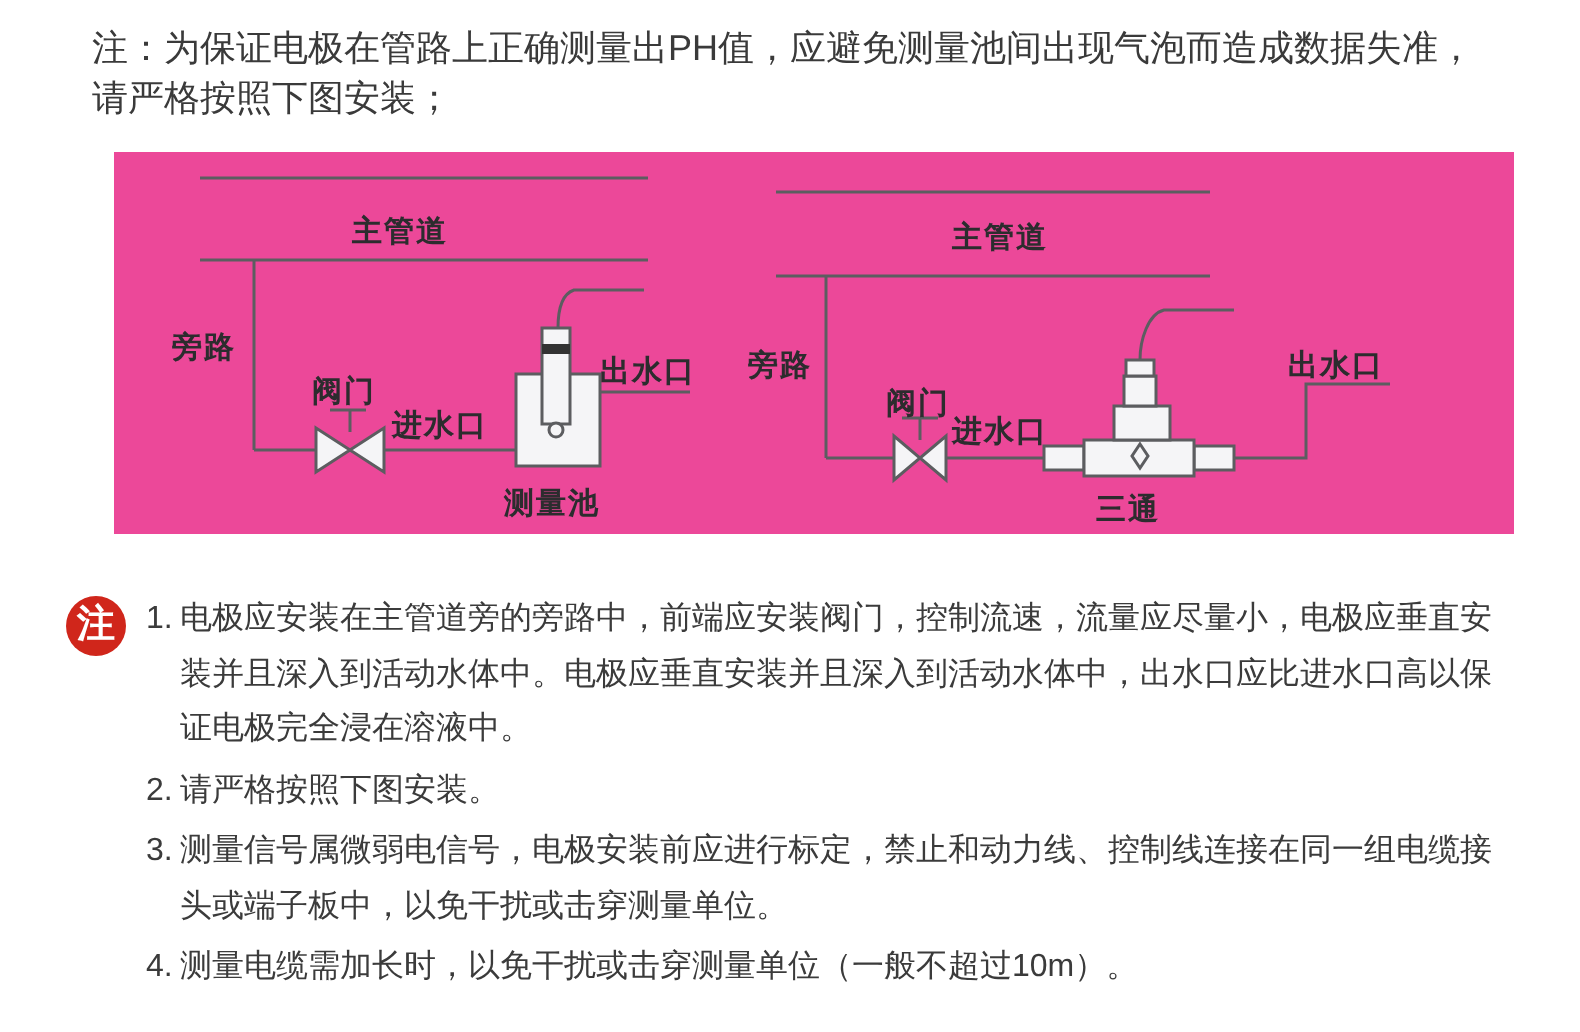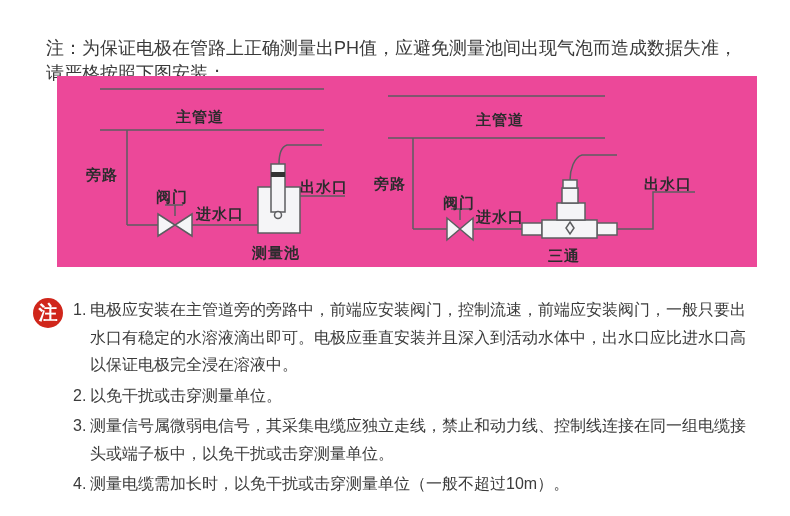--- a/index.html
+++ b/index.html
@@ -2,21 +2,21 @@
 <html><head>
 <meta charset="utf-8">
 <style>
   html,body{margin:0;padding:0;background:#ffffff;}
   .page{
     position:relative;width:790px;height:516px;background:#ffffff;overflow:hidden;
     font-family:"Liberation Sans","DejaVu Sans",sans-serif;color:#3a3a3a;
   }
   .top-note{
     position:absolute;left:46px;top:12px;width:695px;
-    font-size:18px;line-height:25px;color:#3a3a3a;margin-top:24px;
+    font-size:18px;line-height:25px;color:#3a3a3a;
   }
   .diagram-panel{
     position:absolute;left:57px;top:76px;width:700px;height:191px;
     background:#ec4899;
   }
   .diagram-panel svg{display:block;}
   .diagram-panel text{
     font-family:"Liberation Sans","DejaVu Sans",sans-serif;
     font-size:15px;font-weight:bold;fill:#2c2c2e;letter-spacing:1px;
   }
@@ -120,29 +120,29 @@
         <text x="507" y="179" text-anchor="middle" dominant-baseline="central">三通</text>
       </g>
     </svg>
   </div>
 
   <div class="notes">
     <div class="note-badge">注</div>
     <div class="note-list">
       <div class="note-item">
         <span class="num">1.</span>
-        <span class="txt">电极应安装在主管道旁的旁路中，前端应安装阀门，控制流速，前端应安装阀门，一般只要出水口有稳定的水溶液滴出即可。电极应垂直安装并且深入到活动水体中，出水口应比进水口高以保证电极完全浸在溶液中。</span>
+        <span class="txt">电极应安装在主管道旁的旁路中，前端应安装阀门，控制流速，流量应尽量小，电极应垂直安装并且深入到活动水体中。电极应垂直安装并且深入到活动水体中，出水口应比进水口高以保证电极完全浸在溶液中。</span>
       </div>
       <div class="note-item">
         <span class="num">2.</span>
-        <span class="txt">以免干扰或击穿测量单位。</span>
+        <span class="txt">请严格按照下图安装。</span>
       </div>
       <div class="note-item">
         <span class="num">3.</span>
-        <span class="txt">测量信号属微弱电信号，其采集电缆应独立走线，禁止和动力线、控制线连接在同一组电缆接头或端子板中，以免干扰或击穿测量单位。</span>
+        <span class="txt">测量信号属微弱电信号，电极安装前应进行标定，禁止和动力线、控制线连接在同一组电缆接头或端子板中，以免干扰或击穿测量单位。</span>
       </div>
       <div class="note-item">
         <span class="num">4.</span>
         <span class="txt">测量电缆需加长时，以免干扰或击穿测量单位（一般不超过10m）。</span>
       </div>
     </div>
   </div>
 
 </div>
 

